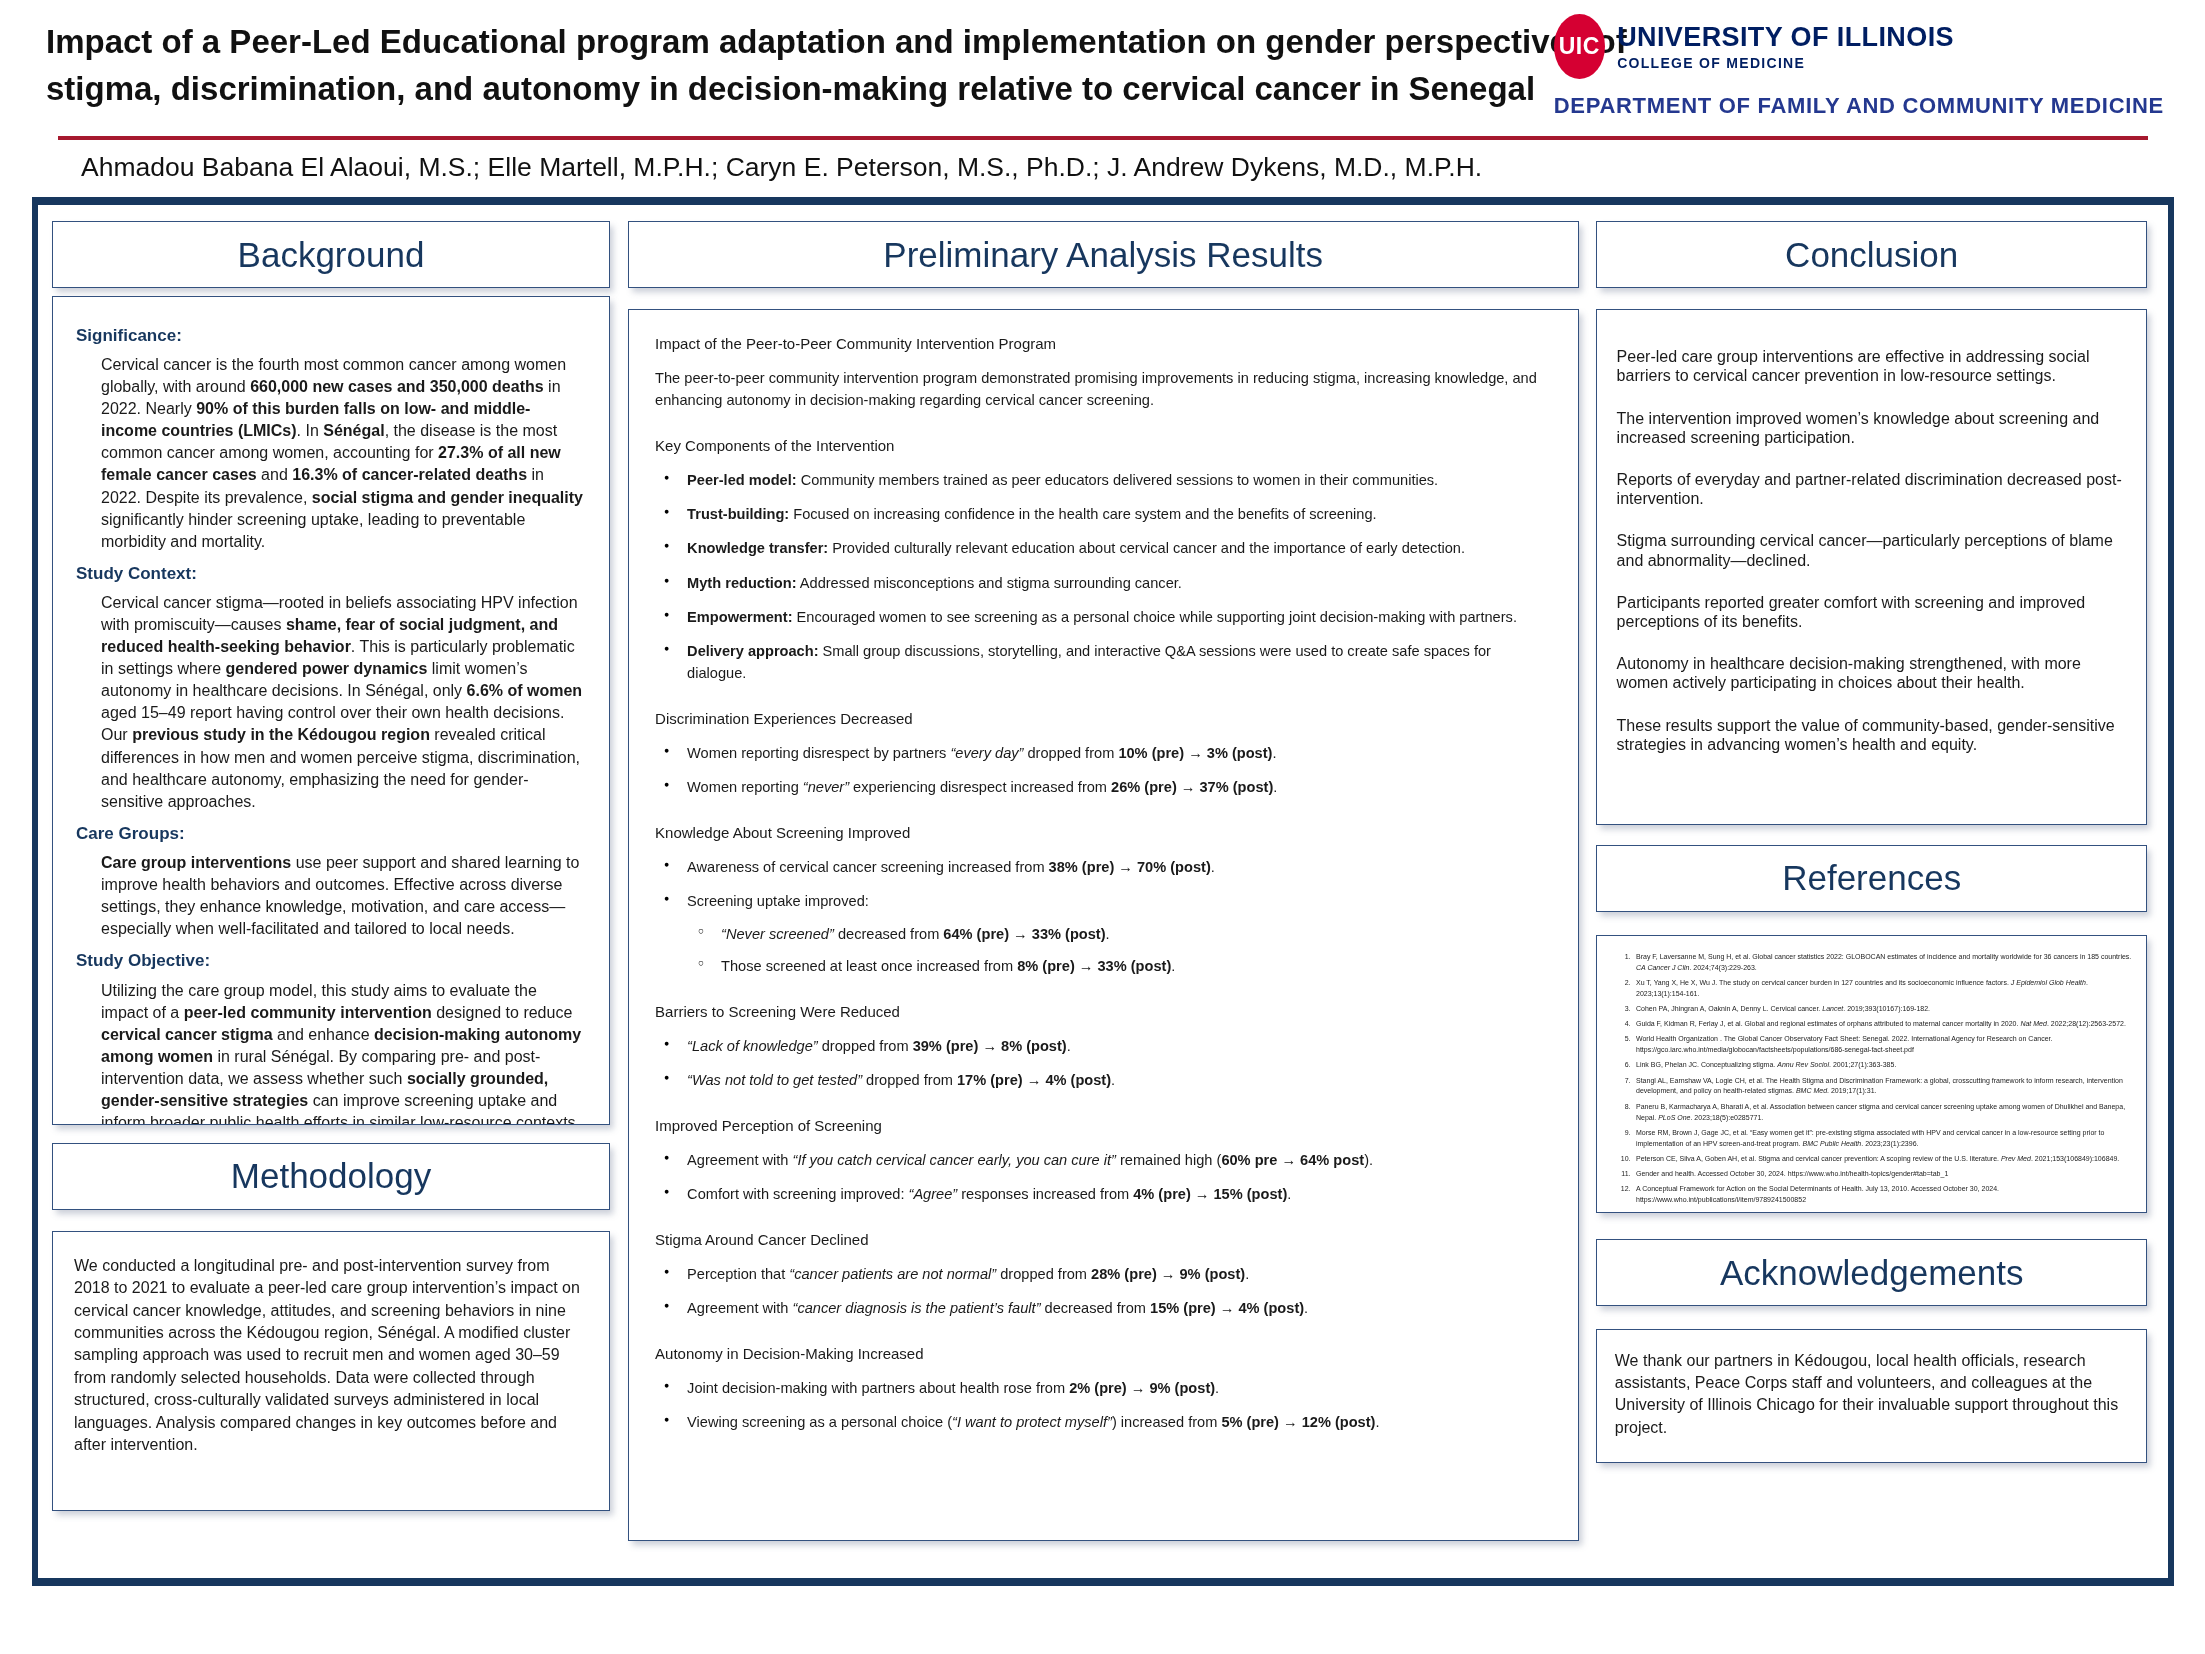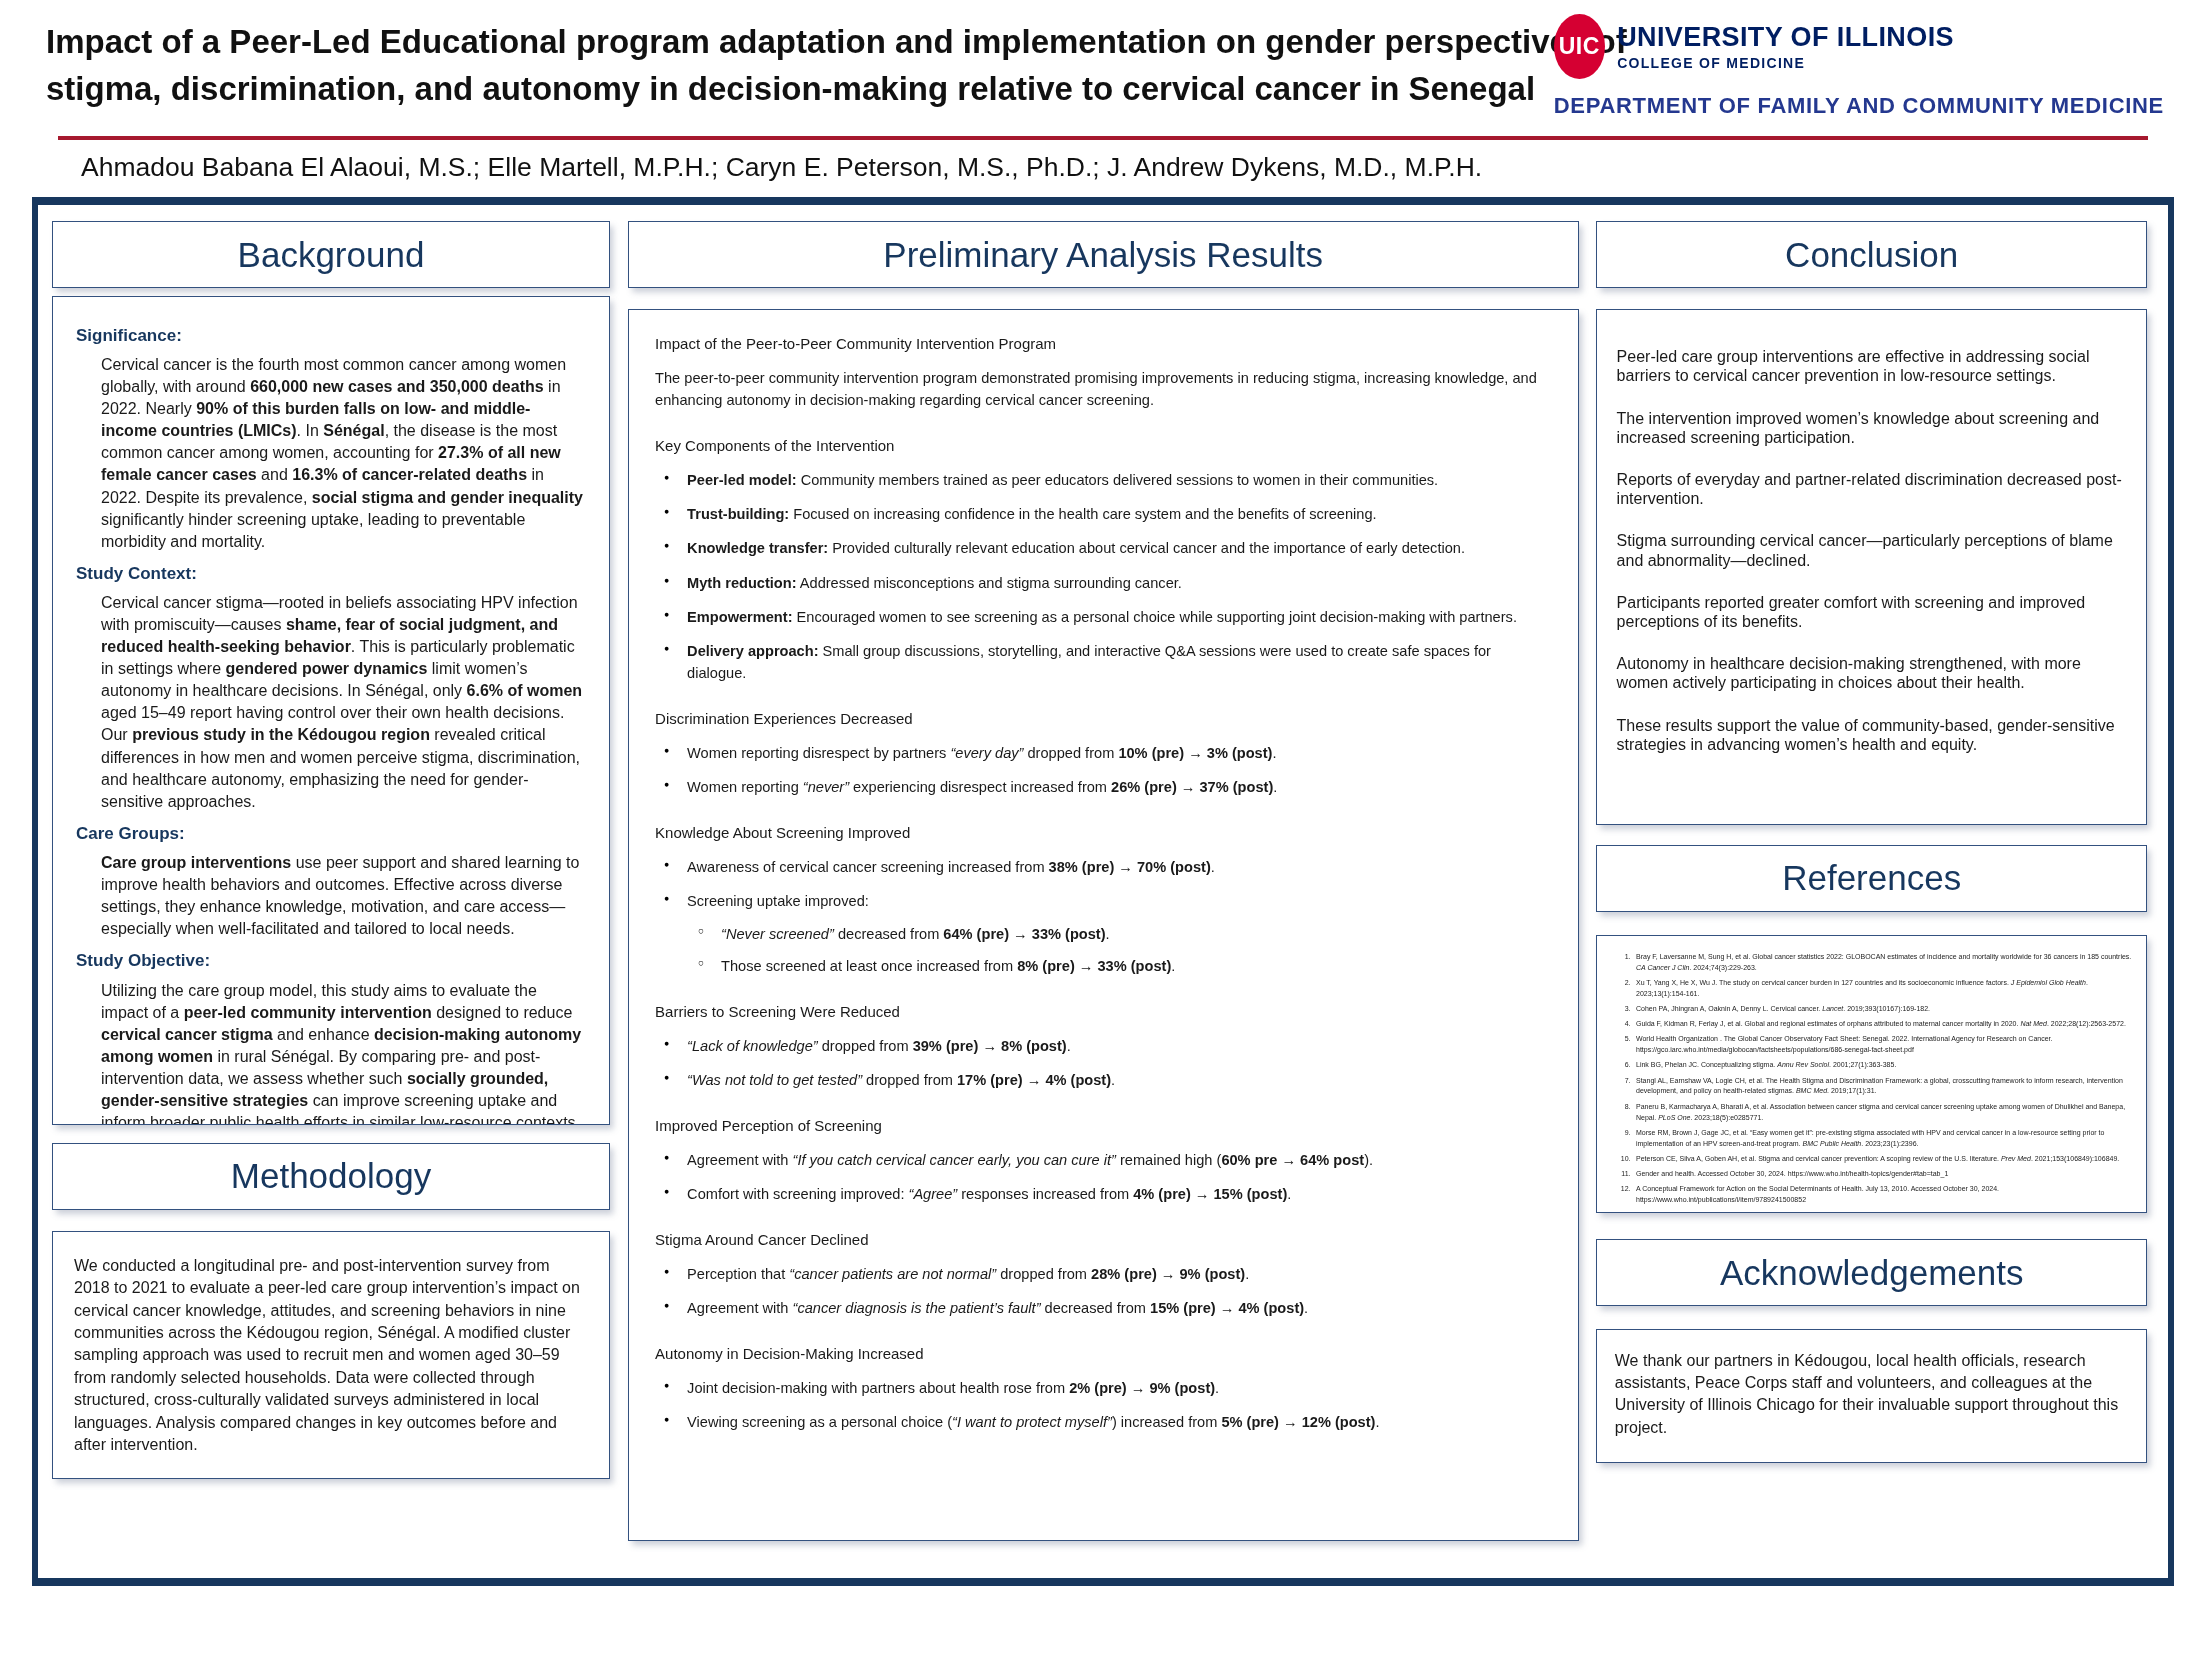--- a/index.html
+++ b/index.html
@@ -60,21 +60,21 @@
     box-shadow: 4.4px 5.3px 6.2px rgba(110,120,145,.35);
     overflow: hidden;
     flex: none;
   }
 
   
   .bg-box { margin-top: 8px; height: 829px; padding: 21px 23px; font-size: 16px; line-height: 1.38; }
   .bg-label { color: #17375E; font-weight: bold; font-size: 17px; margin: 5.3px 0 7px 0; }
   .bg-para { margin: 0 0 8.8px 0; padding-left: 25px; }
   .meth-header { margin-top: 17.6px; }
-  .meth-box { margin-top: 21px; height: 248px; padding: 23px 21px; font-size: 16px; line-height: 1.4; }
+  .meth-box { margin-top: 21px; height: 280px; padding: 23px 21px; font-size: 16px; line-height: 1.4; }
 
   
   .results-box { margin-top: 21px; height: 1232px; padding: 23px 26.5px; font-size: 14.6px; line-height: 1.5; }
   .r-section { margin-bottom: 23px; }
   .r-heading { font-weight: normal; font-size: 15px; margin-bottom: 12.4px; }
   .r-para { margin-bottom: 5.3px; }
   ul.r-ul, ul.r-sub { list-style: none; margin: 0; padding: 0; }
   .r-li { position: relative; padding-left: 32px; margin: 12.4px 0; }
   .r-li::before { content: "●"; position: absolute; left: 8.8px; top: 0.9px; font-size: 8.8px; color: #000; }
   ul.r-sub { margin-top: 10.6px; }

